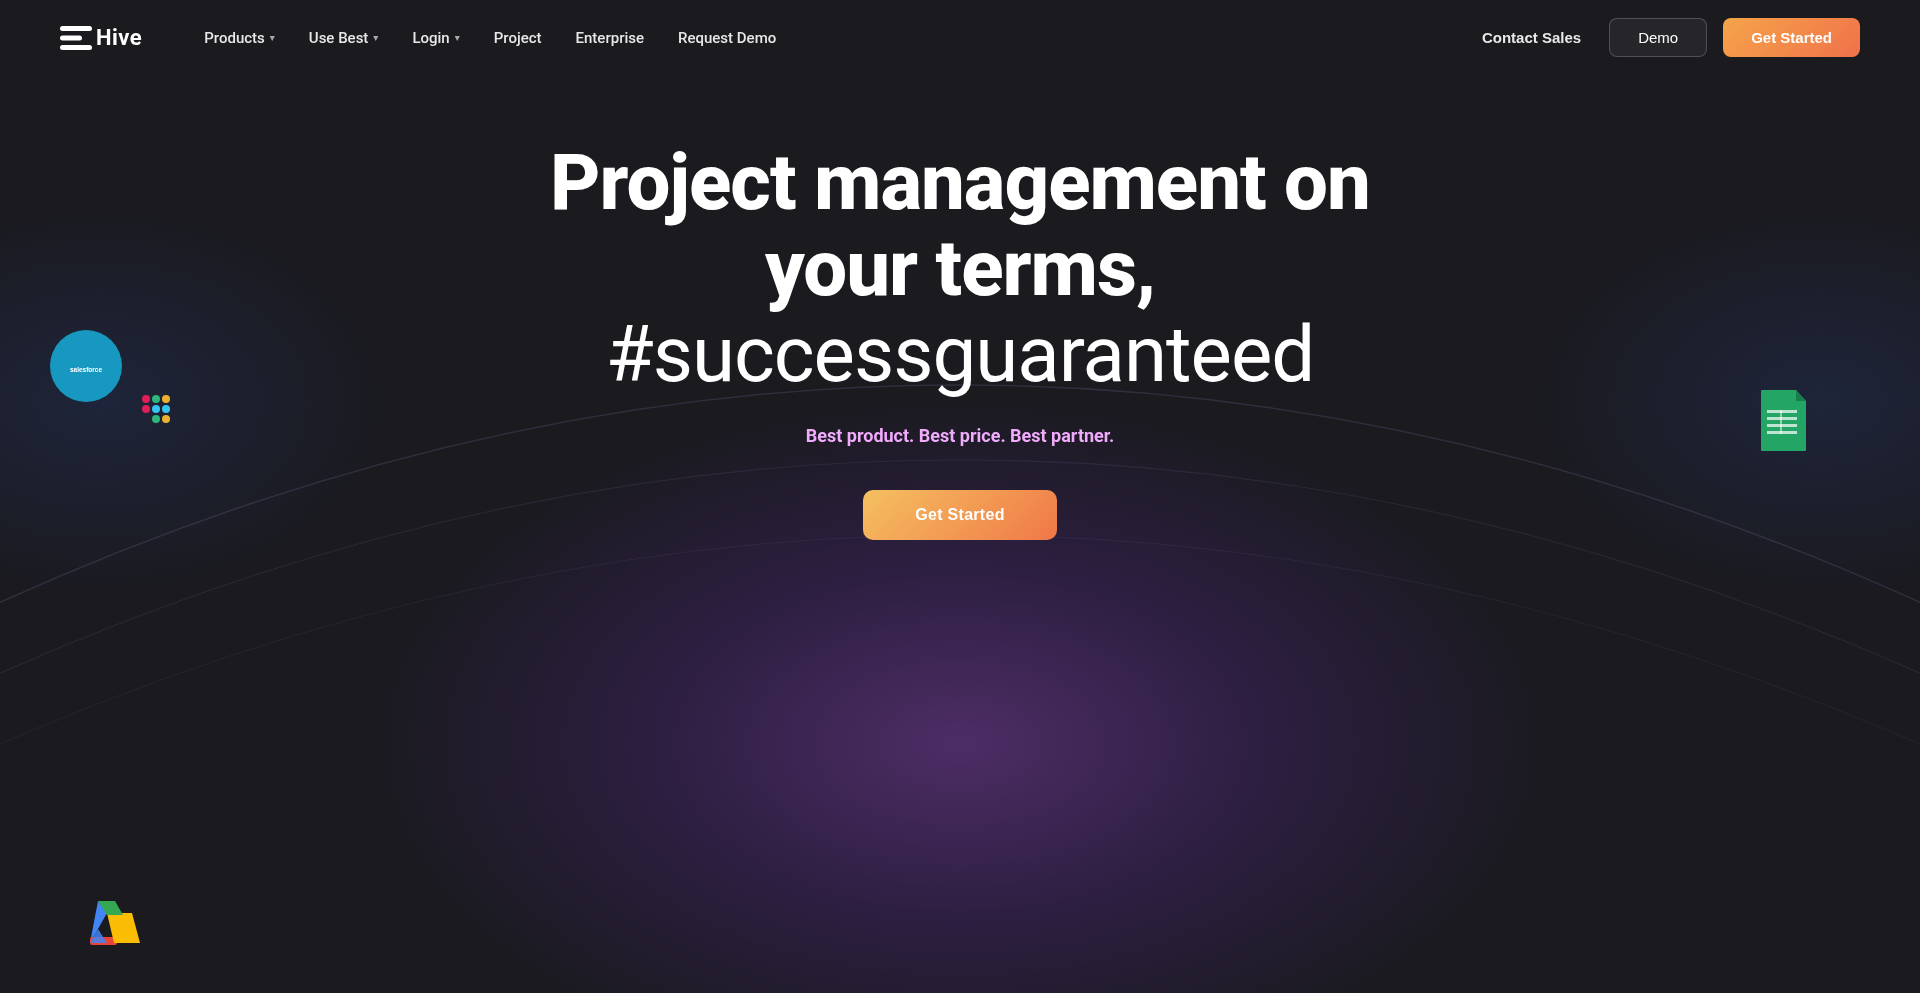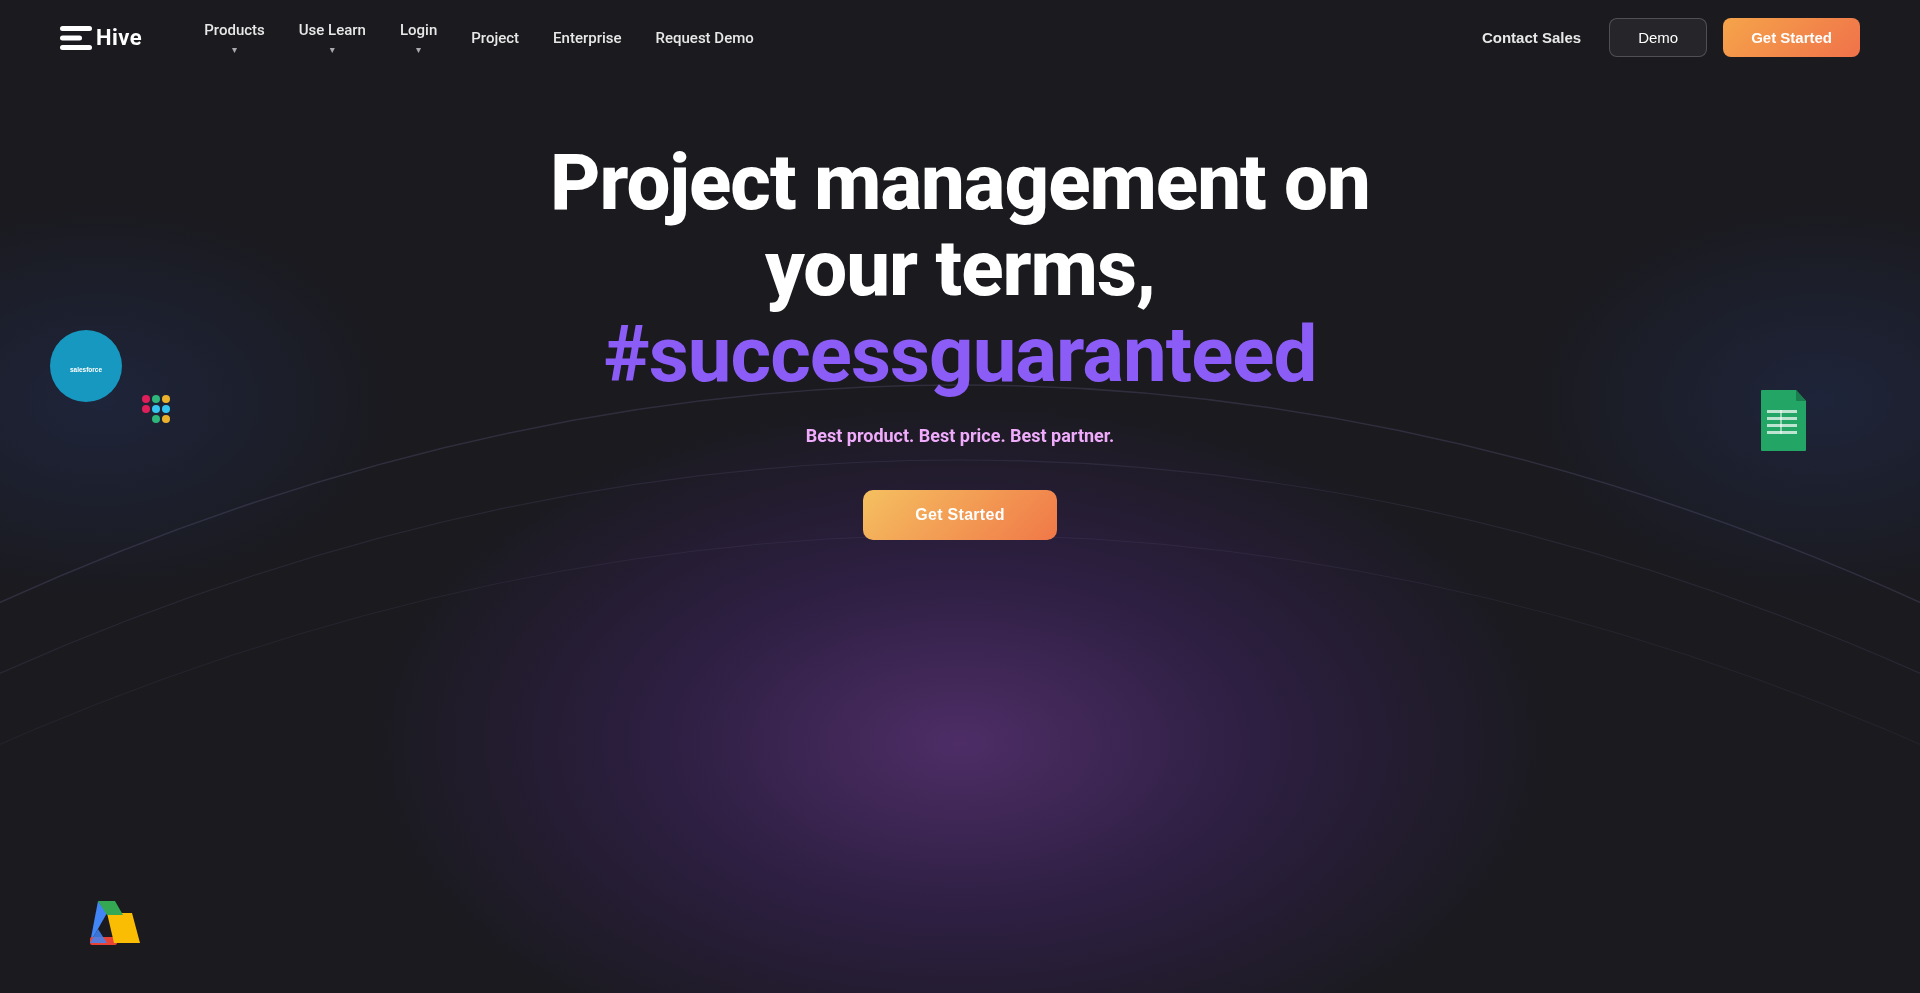--- a/index.html
+++ b/index.html
@@ -58,21 +58,20 @@
       align-items: center;
       gap: 5px;
       padding: 8px 14px;
       color: #e8e8e8;
       font-size: 15px;
       font-weight: 500;
       cursor: pointer;
       border-radius: 6px;
       transition: background 0.2s;
       text-decoration: none;
-      flex-direction: column;
     }
 
     .nav-link .chevron {
       font-size: 10px;
       opacity: 0.7;
     }
 
     .nav-right {
       display: flex;
       align-items: center;
@@ -178,23 +177,23 @@
       font-size: 78px;
       font-weight: 800;
       color: #ffffff;
       line-height: 1.1;
       letter-spacing: -1px;
       max-width: 900px;
       text-align: center;
     }
 
     .hero-title-accent {
-      color: #8b5cf6;
+      color: #ffffff;
       font-size: 78px;
-      font-weight: 700;
+      font-weight: 400;
     }
 
     .hero-subtitle {
       margin-top: 28px;
       font-size: 18px;
       color: #f0abfc;
       font-weight: 700;
     }
 
     .btn-get-started-hero {
@@ -271,21 +270,21 @@
     </svg>
     <span class="nav-logo-text">Hive</span>
   </a>
 
   <div class="nav-links">
     <a class="nav-link">
       <span>Products</span>
       <span class="chevron">▾</span>
     </a>
     <a class="nav-link">
-      <span>Use Learn</span>
+      <span>Use Best</span>
       <span class="chevron">▾</span>
     </a>
     <a class="nav-link">
       <span>Login</span>
       <span class="chevron">▾</span>
     </a>
     <a class="nav-link">
       <span>Project</span>
     </a>
     <a class="nav-link">

